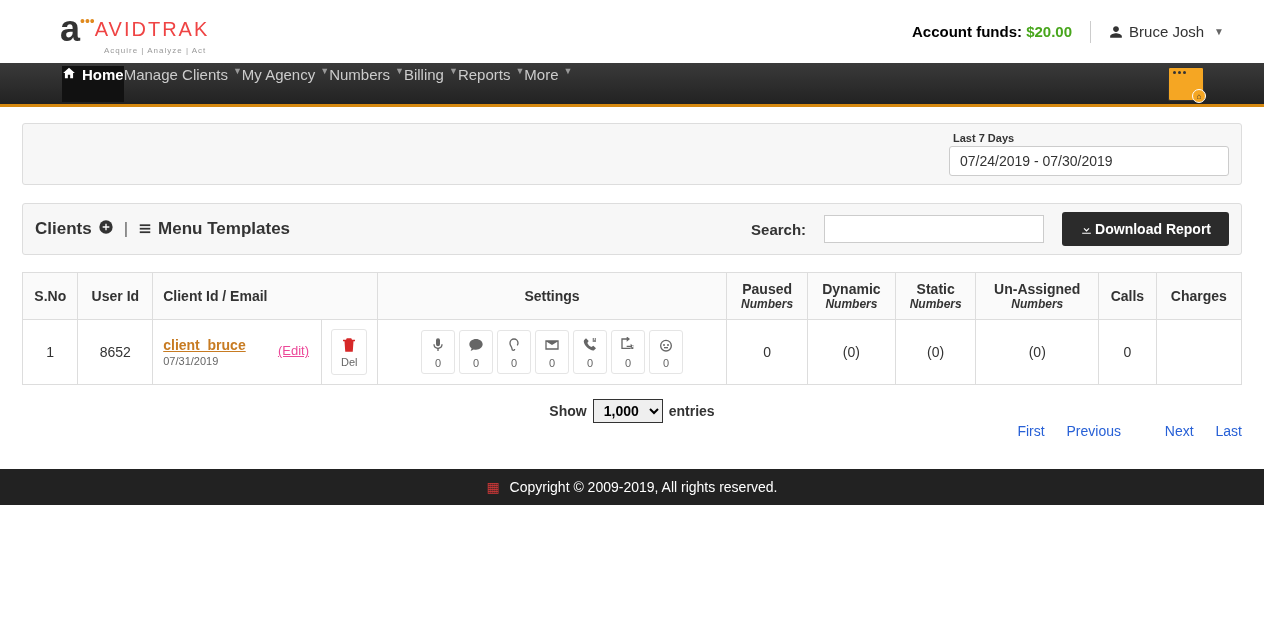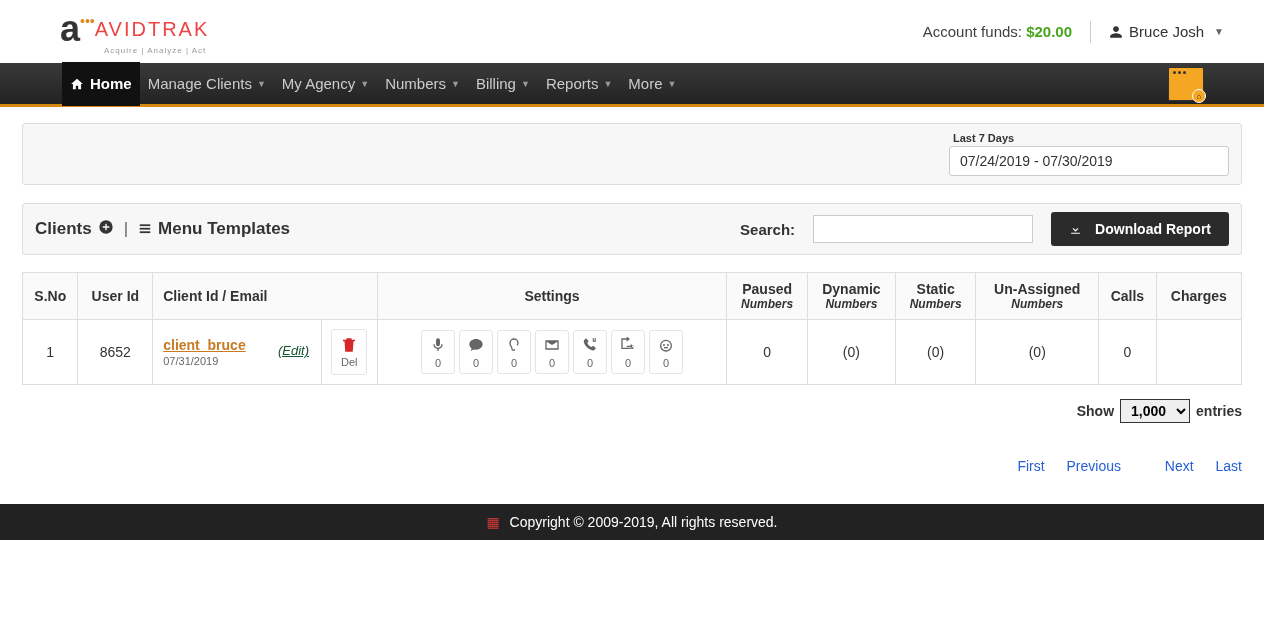--- a/index.html
+++ b/index.html
@@ -4,29 +4,29 @@
 <style>
 * { box-sizing: border-box; margin: 0; padding: 0; }
 body { font-family: Arial, Helvetica, sans-serif; font-size: 14px; color: #333; background: #fff; }
 .topbar { display: flex; justify-content: space-between; align-items: center; padding: 8px 40px 8px 60px; }
 .logo { display: flex; align-items: center; }
 .logo-text-a { font-size: 36px; font-weight: bold; color: #333; font-family: Arial; }
 .logo-dots { color: #e08a1e; font-size: 14px; position: relative; top: -8px; }
 .logo-text-rest { font-size: 20px; letter-spacing: 2px; color: #ef4444; font-weight: 500; }
 .logo-tag { font-size: 8px; color: #999; letter-spacing: 1px; margin-left: 44px; margin-top: -4px; }
 .topbar-right { display:flex; align-items:center; gap:18px; font-size: 15px; }
-.funds-label { color:#404040; font-weight:normal; }
+.funds-label { color:#000000; font-weight:bold; }
 .funds-amount { color:#48a61c; font-weight:bold; }
 .divider-v { width:1px; height:22px; background:#ccc; }
 .user { display:flex; align-items:center; color:#333; cursor:pointer; }
 .user svg { margin-right:6px; }
 .caret { margin-left:10px; color:#666; font-size:10px; }
 
 .nav { background: linear-gradient(#3a3a3a,#222); border-bottom:3px solid #d68910; display:flex; align-items:center; padding:0 60px 0 62px; height:44px; position:relative; }
-.nav-item { color:#ccc; padding:0 8px; height:44px; display:flex; align-items:center; cursor:pointer; font-size:15px; }
+.nav-item { color:#ccc; padding:0 0; height:36px; display:flex; cursor:pointer; font-size:15px; }
 .nav-item.active { background:#111; color:#fff; font-weight:bold; }
 .nav-item.active svg { margin-right:6px; }
 .nav-caret { margin-left:5px; font-size:9px; color:#999; }
 .quick-icon { position:absolute; right:60px; top:4px; width:36px; height:34px; background:#f5a623; border:1px solid #333; border-radius:2px; display:flex; align-items:center; justify-content:center; cursor:pointer; }
 .quick-icon .dots { position:absolute; top:3px; left:4px; display:flex; gap:2px; }
 .quick-icon .dots span { width:3px; height:3px; background:#333; border-radius:50%; }
 .quick-icon .home-badge { position:absolute; bottom:-3px; right:-3px; width:14px; height:14px; background:#f5a623; border:1px solid #fff; border-radius:50%; display:flex; align-items:center; justify-content:center; font-size:8px; color:#333; }
 
 .container { padding:16px 22px; }
 .panel { background:#f7f7f7; border:1px solid #ddd; border-radius:3px; padding:8px 12px; margin-bottom:18px; }
@@ -35,44 +35,44 @@
 .filter-label { font-size:11px; font-weight:bold; color:#333; margin-bottom:2px; padding-left:4px; }
 .filter-input { width:100%; border:1px solid #ccc; border-radius:3px; padding:6px 10px; font-size:14px; color:#333; background:#fff; }
 
 .header-panel { display:flex; justify-content:space-between; align-items:center; }
 .header-left { display:flex; align-items:center; font-size:17px; font-weight:bold; color:#333; }
 .header-left .plus-circle { margin-left:6px; }
 .pipe { margin:0 10px; color:#666; font-weight:normal; }
 .header-right { display:flex; align-items:center; gap:18px;justify-content:flex-end; }
 .search-label { font-weight:bold; font-size:15px; }
 .search-input { width:220px; border:1px solid #ccc; padding:5px 8px; font-size:14px; }
-.btn-dark { background:#2b2b2b; color:#fff; border:none; border-radius:3px; padding:9px 18px; font-size:14px; font-weight:bold; cursor:pointer; display:flex; align-items:center; gap:13px; }
+.btn-dark { background:#2b2b2b; color:#fff; border:none; border-radius:3px; padding:9px 18px; font-size:14px; font-weight:bold; cursor:pointer; display:flex; align-items:center; gap:2px; }
 
 .tbl { width:100%; border-collapse:collapse; background:#fff; margin-top:-1px; }
 .tbl th, .tbl td { border:1px solid #ddd; padding:8px 6px; text-align:center; font-size:14px; }
 .tbl th { background:#fafafa; color:#333; font-weight:bold; vertical-align:middle; }
 .tbl th .sub { font-style:italic; font-weight:bold; font-size:12px; display:block; }
 .client-cell { text-align:left !important; padding-left:10px !important; }
 .client-link { color:#c77b22; text-decoration:underline; font-weight:bold; font-size:14px; }
 .client-date { font-size:11px; color:#666; margin-top:2px; }
-.edit-link { color:#14532d; text-decoration:underline; font-size:13px; float:right; margin-right:6px; margin-top:6px;font-style:italic; }
+.edit-link { color:#ec4899; text-decoration:underline; font-size:13px; float:right; margin-right:6px; margin-top:6px; }
 .del-cell { padding:4px !important; }
 .del-box { border:1px solid #e5e5e5; border-radius:3px; padding:6px 8px; display:inline-block; cursor:pointer; }
 .del-box svg { display:block; margin:0 auto; }
 .del-label { font-size:11px; color:#666; margin-top:2px; }
 .settings-cell { padding:10px !important; }
 .setting-icons { display:flex; gap:4px; justify-content:center; }
 .icon-box { border:1px solid #e5e5e5; border-radius:3px; padding:6px 6px 4px; width:34px; cursor:pointer; }
 .icon-box svg { display:block; margin:0 auto; fill:#666; }
 .icon-count { font-size:11px; color:#666; margin-top:4px; }
 
-.entries-row { display:flex; justify-content:flex-end; align-items:center; margin-top:14px; font-size:14px; }
+.entries-row { display:flex; justify-content:center; align-items:center; margin-top:14px; font-size:14px; }
 .entries-left { display:flex; align-items:center; gap:6px; font-weight:bold; }
 .entries-select { border:1px solid #333; padding:2px 6px; font-size:14px; font-weight:bold; }
-.pagination { margin-top:35px; text-align:right; font-size:14px; }
+.pagination { margin-top:0; text-align:right; font-size:14px; }
 .pagination a { color:#2760d6; text-decoration:none; margin-left:18px; }
 
 .footer { background:#222; color:#fff; text-align:center; padding:10px; font-size:14px; margin-top:14px; }
 .footer .grid-icon { color:#d63939; margin-right:6px; }
 </style>
 </head>
 <body>
 
 <div class="topbar">
   <div>

